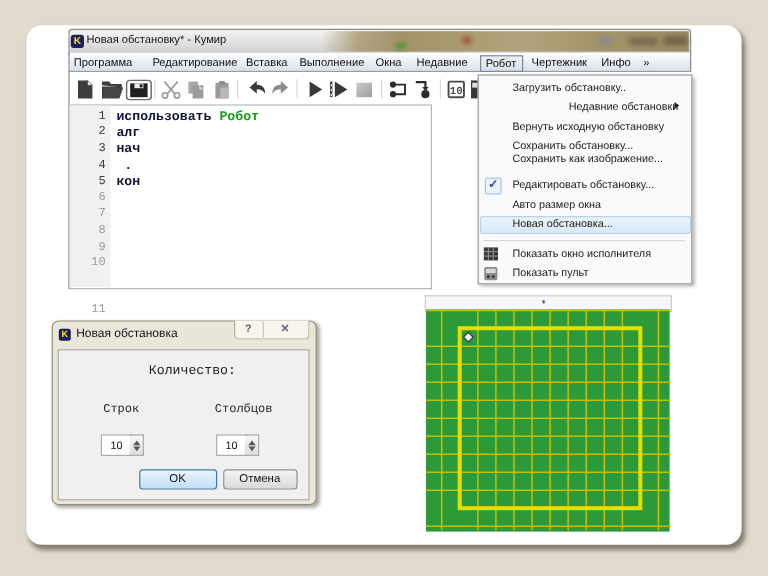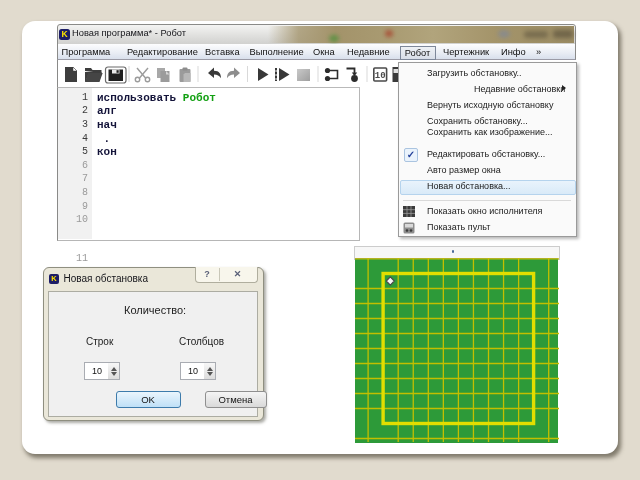--- a/index.html
+++ b/index.html
@@ -51,53 +51,53 @@
     border:1px solid #acaca2;}
   #dki{left:49px;top:273.5px;width:10px;height:10px;background:#1d1d66;border-radius:2px;
     color:#ffe400;font-size:7.5px;font-weight:bold;text-align:center;line-height:10px;}
   #dtitle{left:63.5px;top:272.5px;font-size:10px;color:#15151a;}
   #helpclose{left:195px;top:267px;width:61px;height:15px;background:#f8f6ec;
     border:1px solid #b0ae9e;border-top:none;border-radius:0 0 4px 4px;}
   .hcbtn{position:absolute;top:267px;width:30px;height:15px;text-align:center;
     font-size:9px;color:#5a6078;font-weight:bold;line-height:15px;}
   #quest{left:195px;width:24px;} #cross{left:219px;width:37px;}
   #hcdiv{left:218.7px;top:268px;width:1px;height:13px;background:#c9c7b8;}
-  .dtext{position:absolute;font-size:9px;color:#222;}
+  .dtext{position:absolute;font-size:9px;color:#222;font-family:Liberation Mono, monospace;}
   .spin{position:absolute;top:362px;width:24px;height:16px;background:#fff;
     border:1px solid #a9acb2;font-size:9px;color:#111;text-align:center;line-height:16px;}
   .spinbtn{position:absolute;top:362px;width:12px;height:16px;
     background:linear-gradient(#f7f7f7,#dcdcdc);border:1px solid #a9acb2;border-left:none;}
   .spinbtn:before{content:"";position:absolute;left:3px;top:3.5px;border-left:3px solid transparent;
     border-right:3px solid transparent;border-bottom:4px solid #555;}
   .spinbtn:after{content:"";position:absolute;left:3px;bottom:3.5px;border-left:3px solid transparent;
     border-right:3px solid transparent;border-top:4px solid #555;}
   #okbtn{left:115.5px;top:390.5px;width:63px;height:15px;border:1px solid #3d7bab;border-radius:3px;
     background:linear-gradient(#eaf5fd,#bfe0f6);font-size:9.5px;color:#111;text-align:center;
     line-height:15px;}
   #cancelbtn{left:185.5px;top:390.5px;width:60px;height:15px;border:1px solid #8f8f8f;border-radius:3px;
     background:linear-gradient(#f5f5f5,#d9d9d9);font-size:9.5px;color:#111;text-align:center;
-    line-height:15px;margin-left:19px;}
+    line-height:15px;}
   
   #strip{left:354px;top:246px;width:204px;height:12px;background:#f7f7f7;border:1px solid #cccccc;}
   #stripdot{left:451.5px;top:250px;width:2.5px;height:2.5px;background:#4a6a9a;border-radius:50%;}
   #field{left:354.5px;top:258px;width:203.5px;height:183.5px;background:#2d9a39;
      border-top:1px solid #8a8a8a;}
 </style></head>
 <body>
 <div id="slide" class="abs"></div>
 
 <div id="titlebar" class="abs"></div>
 <div id="brown" class="abs"></div>
 <div class="blob abs" style="left:329px;top:35px;width:10px;height:7px;background:#55913f;opacity:.85;"></div>
 <div class="blob abs" style="left:385px;top:30px;width:8px;height:7px;background:#a84a32;opacity:.85;"></div>
 <div class="blob abs" style="left:498px;top:30px;width:12px;height:8px;background:#7a86a0;opacity:.6;"></div>
 <div class="blob abs" style="left:524px;top:31px;width:24px;height:7px;background:#6a5f45;opacity:.7;border-radius:3px;"></div>
 <div class="blob abs" style="left:553px;top:30px;width:20px;height:8px;background:#60563f;opacity:.7;border-radius:3px;"></div>
 <div id="kicon" class="abs">K</div>
-<div id="wtitle" class="abs">Новая программа* - Робот</div>
+<div id="wtitle" class="abs">Новая обстановку* - Кумир</div>
 
 <div id="menubar" class="abs"></div>
 <div class="mi" style="left:61.5px;">Программа</div>
 <div class="mi" style="left:127px;">Редактирование</div>
 <div class="mi" style="left:205px;">Вставка</div>
 <div class="mi" style="left:249.5px;">Выполнение</div>
 <div class="mi" style="left:313px;">Окна</div>
 <div class="mi" style="left:347px;">Недавние</div>
 <div id="robotbtn" class="abs">Робот</div>
 <div class="mi" style="left:443px;">Чертежник</div>

